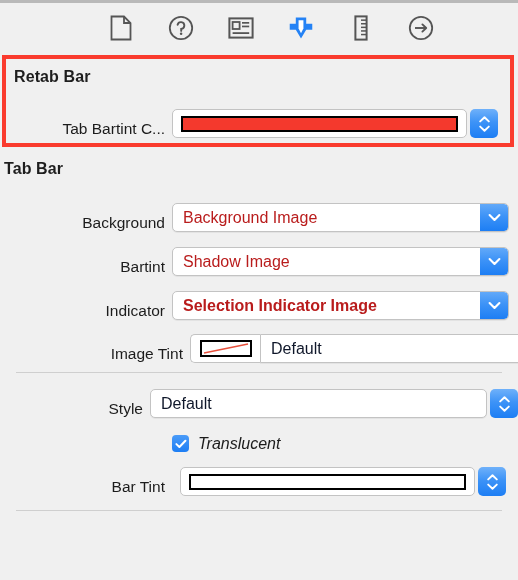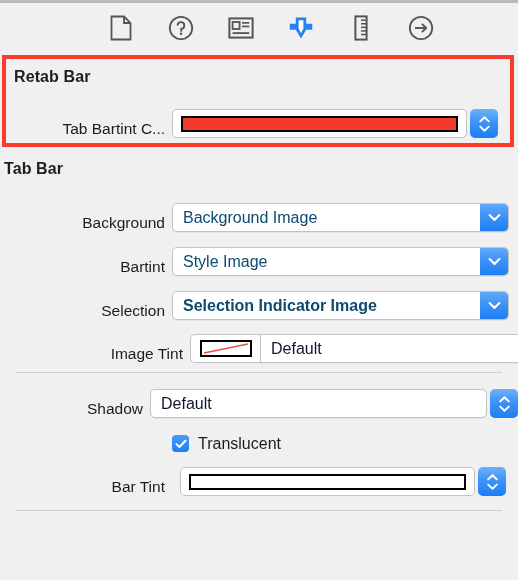--- a/index.html
+++ b/index.html
@@ -109,21 +109,21 @@
     overflow: hidden;
   }
   .combo .txt {
     flex: 1;
     font-size: 16px;
     color: #0f172a;
     padding-left: 10px;
     white-space: nowrap;
     overflow: hidden;
   }
-  .combo .txt.placeholder { color: #0c4a6e; }
+  .combo .txt.placeholder { color: #b91c1c; }
 
   
   .btn-blue {
     width: 28px;
     align-self: stretch;
     background: linear-gradient(to bottom, #62a9f9 0%, #3d93f7 45%, #1d7ef4 100%);
     display: flex;
     align-items: center;
     justify-content: center;
     flex: 0 0 28px;
@@ -309,32 +309,32 @@
             </svg>
         </div>
       </div>
     </div>
   </div>
 
   <div class="row" style="top:246px;">
     <div class="row-label">Bartint</div>
     <div class="field-wrap">
       <div class="combo" style="width:337px;">
-        <div class="txt placeholder">Style Image</div>
+        <div class="txt placeholder">Shadow Image</div>
         <div class="btn-blue rounded-right">
           <svg width="13" height="9" viewBox="0 0 13 9">
               <path d="M1.6 2 L6.5 7 L11.4 2" fill="none" stroke="#fff" stroke-width="2.1" stroke-linecap="round" stroke-linejoin="round"></path>
             </svg>
         </div>
       </div>
     </div>
   </div>
 
   <div class="row" style="top:290px;">
-    <div class="row-label">Selection</div>
+    <div class="row-label">Indicator</div>
     <div class="field-wrap">
       <div class="combo" style="width:337px;font-weight:bold;">
         <div class="txt placeholder">Selection Indicator Image</div>
         <div class="btn-blue rounded-right">
           <svg width="13" height="9" viewBox="0 0 13 9">
               <path d="M1.6 2 L6.5 7 L11.4 2" fill="none" stroke="#fff" stroke-width="2.1" stroke-linecap="round" stroke-linejoin="round"></path>
             </svg>
         </div>
       </div>
     </div>
@@ -360,39 +360,39 @@
         <svg width="11" height="7" viewBox="0 0 11 7">
             <path d="M1.2 1.6 L5.5 5.7 L9.8 1.6" fill="none" stroke="#fff" stroke-width="1.9" stroke-linecap="round" stroke-linejoin="round"></path>
           </svg>
       </div>
     </div>
   </div>
 
   <div class="divider" style="top:372px;"></div>
 
   <div class="row" style="top:388px;">
-    <div class="row-label">Shadow</div>
+    <div class="row-label">Style</div>
     <div class="field-wrap">
       <div class="combo" style="width:337px;">
         <div class="txt">Default</div>
       </div>
       <div class="stepper">
         <svg width="11" height="7" viewBox="0 0 11 7">
             <path d="M1.2 5.4 L5.5 1.3 L9.8 5.4" fill="none" stroke="#fff" stroke-width="1.9" stroke-linecap="round" stroke-linejoin="round"></path>
           </svg>
         <svg width="11" height="7" viewBox="0 0 11 7">
             <path d="M1.2 1.6 L5.5 5.7 L9.8 1.6" fill="none" stroke="#fff" stroke-width="1.9" stroke-linecap="round" stroke-linejoin="round"></path>
           </svg>
       </div>
     </div>
   </div>
 
   <div class="row" style="top:428px;">
     <div class="row-label"></div>
-    <div class="field-wrap" style="align-items:center;">
+    <div class="field-wrap" style="align-items:center;font-style:italic;">
       <div class="checkbox">
         <svg width="12" height="10" viewBox="0 0 12 10">
             <path d="M1.4 5.1 L4.4 8 L10.4 1.7" fill="none" stroke="#fff" stroke-width="2" stroke-linecap="round" stroke-linejoin="round"></path>
           </svg>
       </div>
       <span class="check-label">Translucent</span>
     </div>
   </div>
 
   <div class="row" style="top:466px;gap:8px;">

